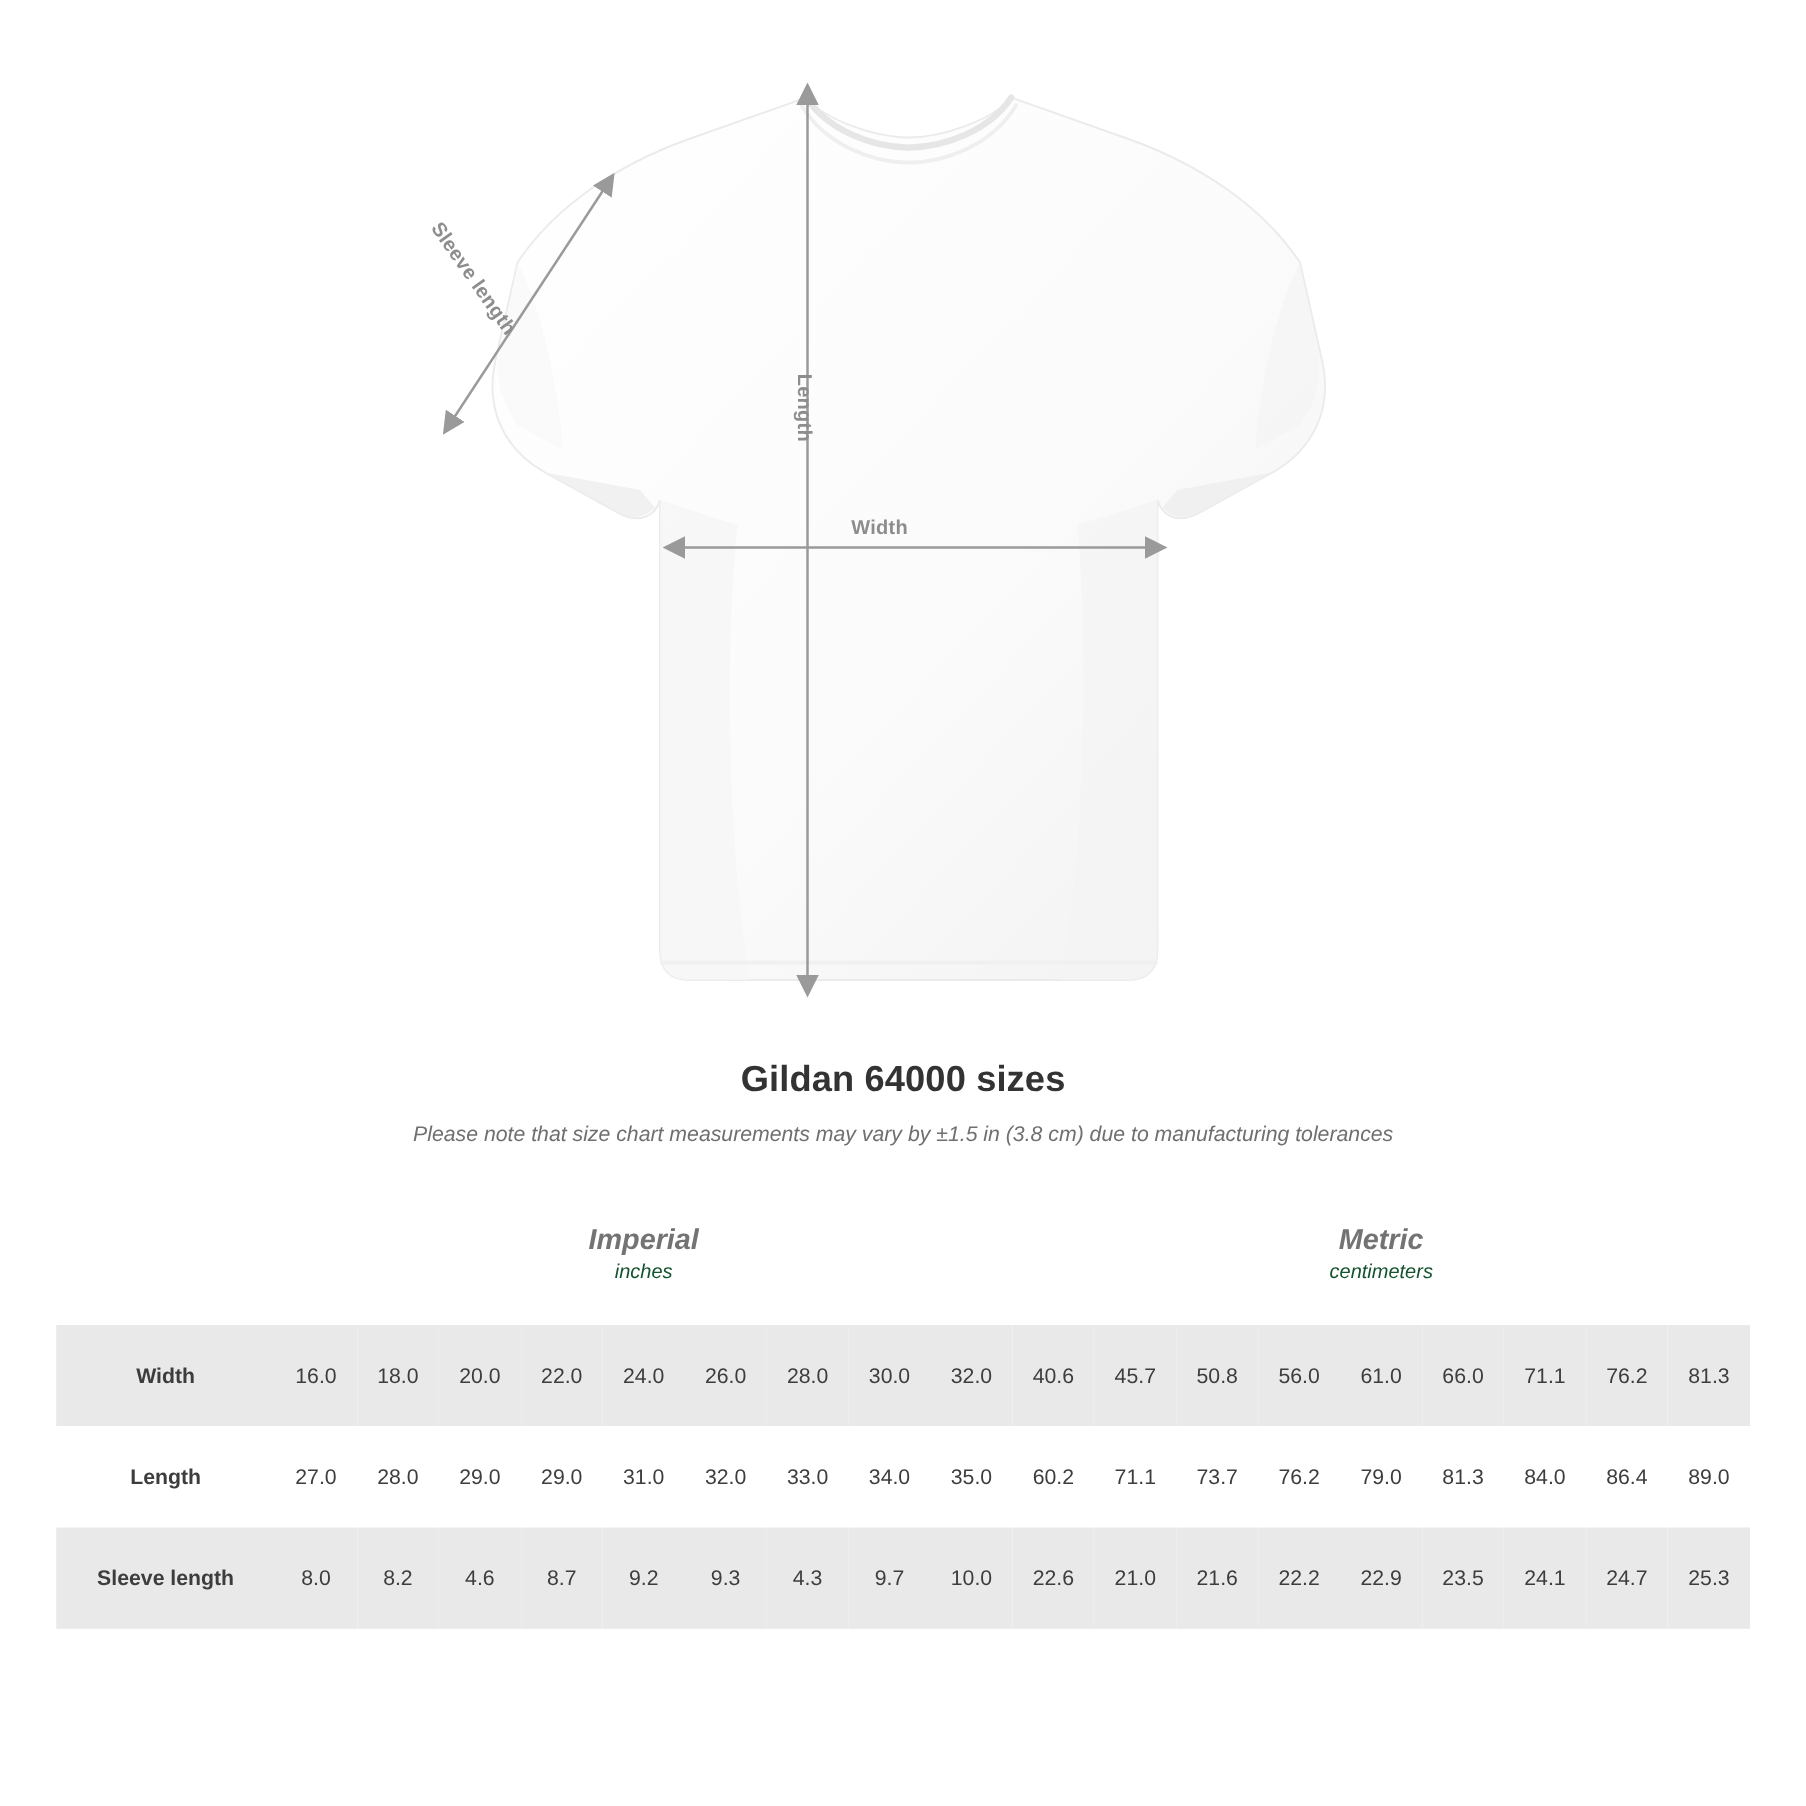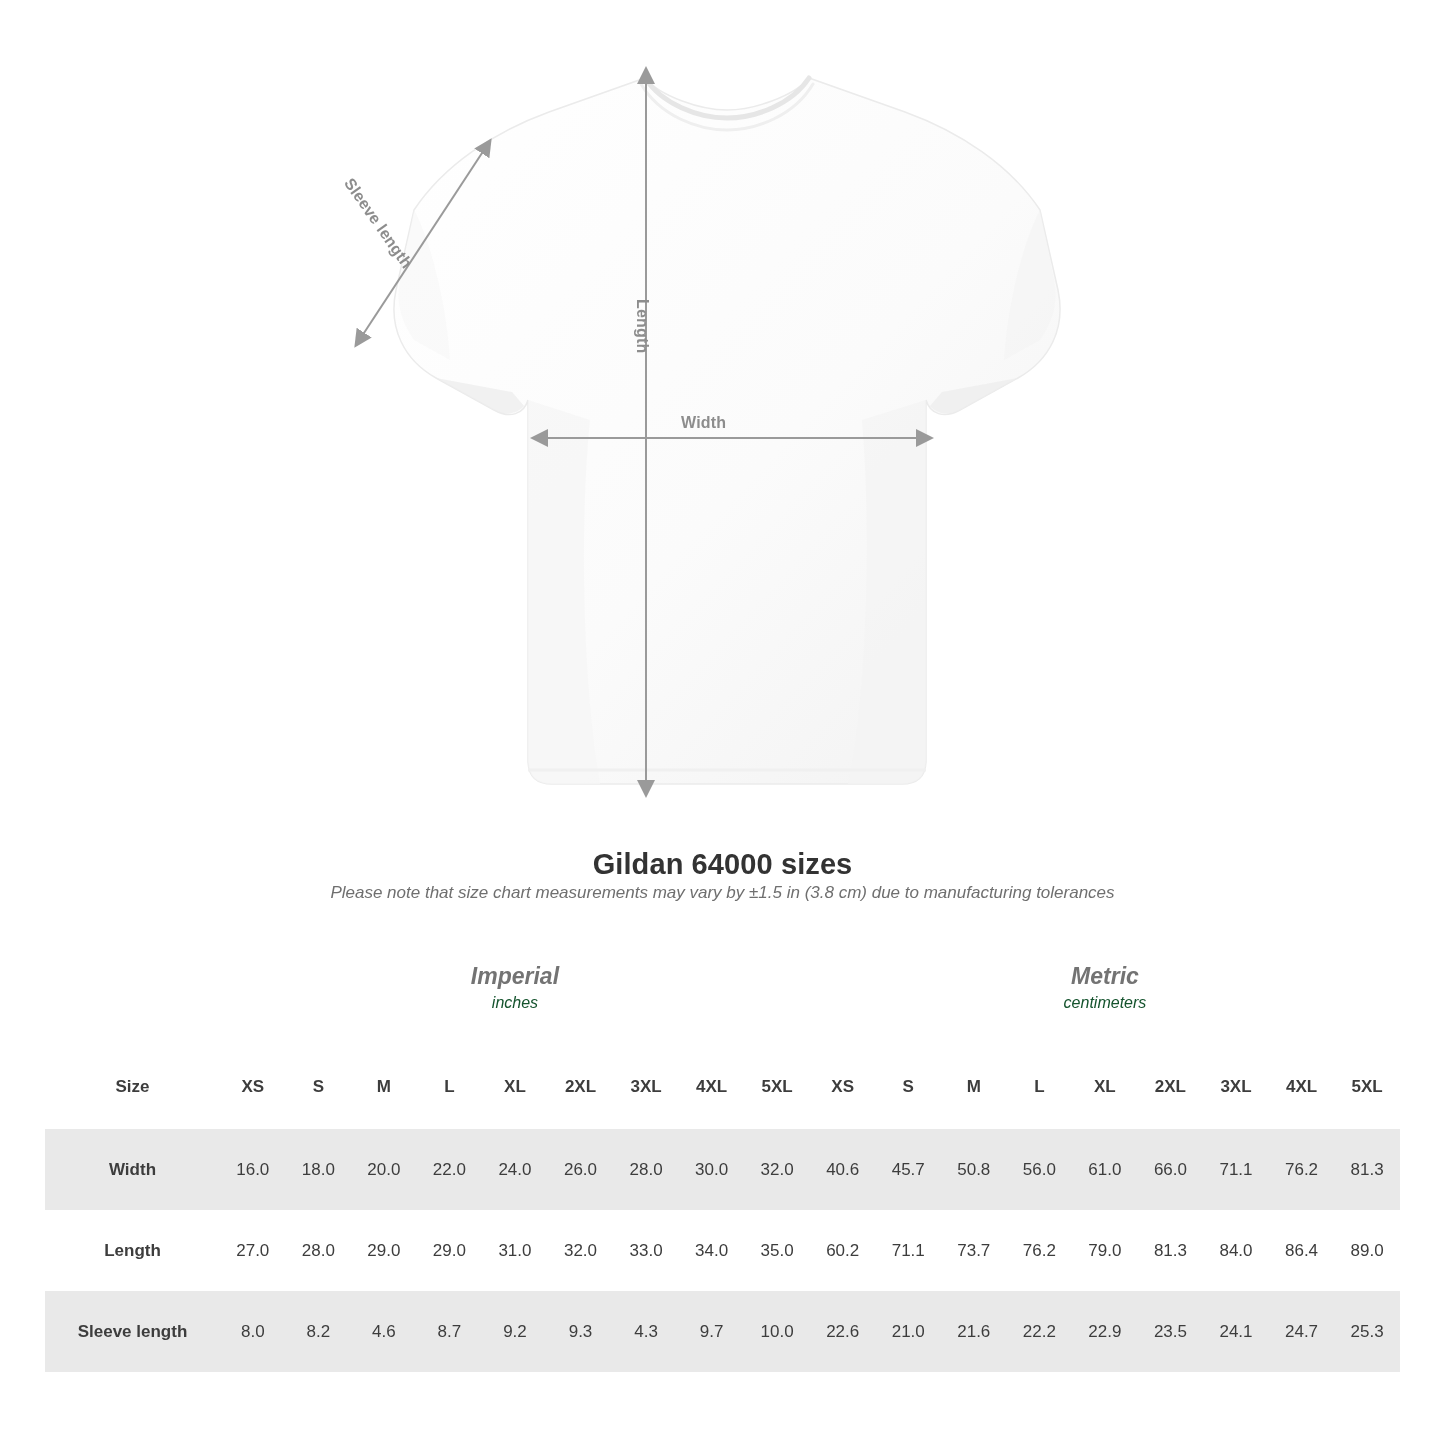--- a/index.html
+++ b/index.html
@@ -70,21 +70,21 @@
     font-size: 29px;
     font-weight: bold;
     color: #333333;
     margin: 0;
     letter-spacing: 0.1px;
   }
   .chart-note {
     font-size: 17px;
     font-style: italic;
     color: #6f6f6f;
-    margin-top: 2px;
+    margin-top: 17px;
   }
 
   
   .table-wrap {
     margin: 26px 45px 0 45px;
     width: 1355px;
   }
   table.size-table {
     border-collapse: collapse;
     width: 100%;
@@ -216,41 +216,20 @@
           <td colspan="9">
             <div class="unit-name">Imperial</div>
             <div class="unit-sub">inches</div>
           </td>
           <td colspan="9">
             <div class="unit-name">Metric</div>
             <div class="unit-sub">centimeters</div>
           </td>
         </tr>
 
-        <tr class="row-head">
-          <td class="hdr-cell">Size</td>
-          <td class="hdr-cell">XS</td>
-          <td class="hdr-cell">S</td>
-          <td class="hdr-cell">M</td>
-          <td class="hdr-cell">L</td>
-          <td class="hdr-cell">XL</td>
-          <td class="hdr-cell">2XL</td>
-          <td class="hdr-cell">3XL</td>
-          <td class="hdr-cell">4XL</td>
-          <td class="hdr-cell">5XL</td>
-          <td class="hdr-cell">XS</td>
-          <td class="hdr-cell">S</td>
-          <td class="hdr-cell">M</td>
-          <td class="hdr-cell">L</td>
-          <td class="hdr-cell">XL</td>
-          <td class="hdr-cell">2XL</td>
-          <td class="hdr-cell">3XL</td>
-          <td class="hdr-cell">4XL</td>
-          <td class="hdr-cell">5XL</td>
-        </tr>
 
         <tr class="data-row shaded">
           <td class="rowlabel">Width</td>
           <td class="val">16.0</td>
           <td class="val">18.0</td>
           <td class="val">20.0</td>
           <td class="val">22.0</td>
           <td class="val">24.0</td>
           <td class="val">26.0</td>
           <td class="val">28.0</td>

